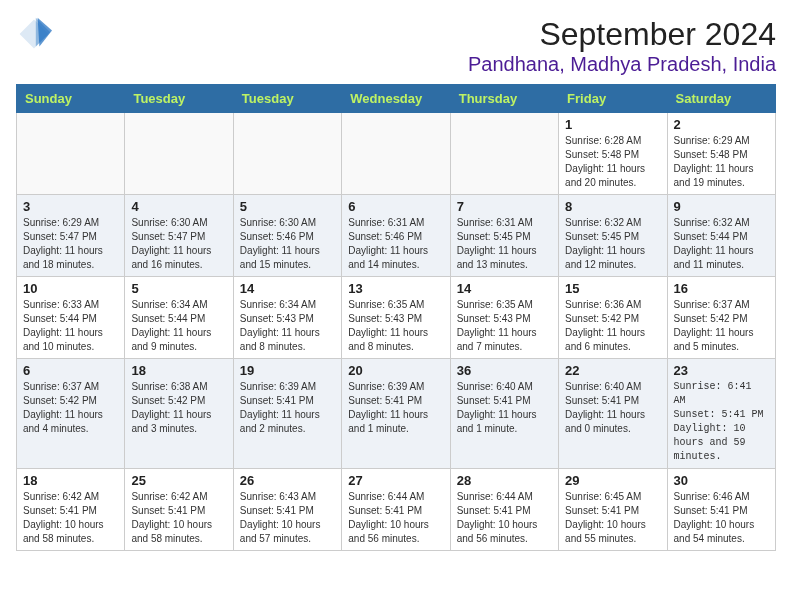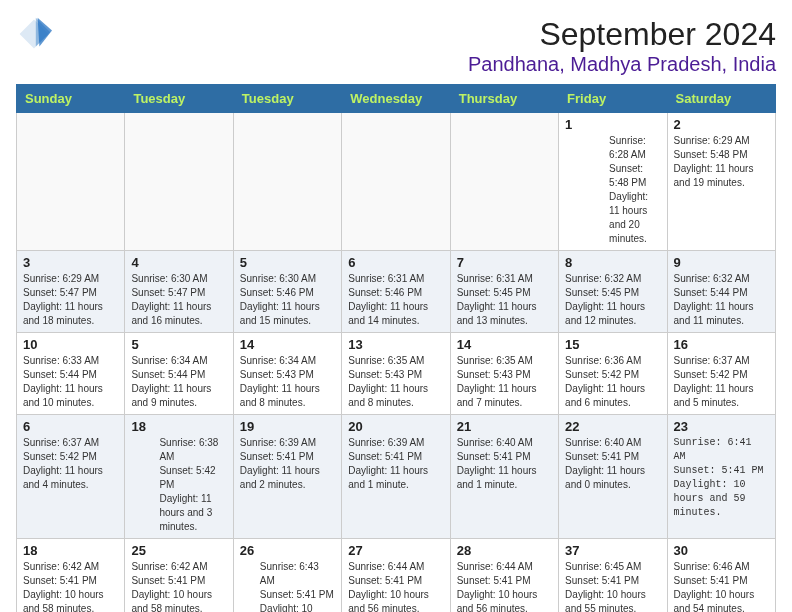--- a/index.html
+++ b/index.html
@@ -114,21 +114,21 @@
   </thead>
   <tbody id="calendar-body">
   <tr class="row-odd">
         <td class="empty"></td>
         <td class="empty"></td>
         <td class="empty"></td>
         <td class="empty"></td>
         <td class="empty"></td>
         <td>
           <div class="day-number">1</div>
-          <div class="day-info" style="white-space: pre-line; margin-left: 44px;">Sunrise: 6:28 AM
+          <div class="day-info" style="white-space: pre-line;">Sunrise: 6:28 AM
 Sunset: 5:48 PM
 Daylight: 11 hours and 20 minutes.</div>
         </td>
         <td>
           <div class="day-number">2</div>
           <div class="day-info" style="white-space: pre-line;">Sunrise: 6:29 AM
 Sunset: 5:48 PM
 Daylight: 11 hours and 19 minutes.</div>
         </td>
       </tr>
@@ -222,38 +222,38 @@
       </tr>
       <tr class="row-even">
         <td>
           <div class="day-number">6</div>
           <div class="day-info" style="white-space: pre-line;">Sunrise: 6:37 AM
 Sunset: 5:42 PM
 Daylight: 11 hours and 4 minutes.</div>
         </td>
         <td>
           <div class="day-number">18</div>
-          <div class="day-info" style="white-space: pre-line; margin-left: 28px;">Sunrise: 6:38 AM
+          <div class="day-info" style="white-space: pre-line;">Sunrise: 6:38 AM
 Sunset: 5:42 PM
 Daylight: 11 hours and 3 minutes.</div>
         </td>
         <td>
           <div class="day-number">19</div>
           <div class="day-info" style="white-space: pre-line;">Sunrise: 6:39 AM
 Sunset: 5:41 PM
 Daylight: 11 hours and 2 minutes.</div>
         </td>
         <td>
           <div class="day-number">20</div>
           <div class="day-info" style="white-space: pre-line;">Sunrise: 6:39 AM
 Sunset: 5:41 PM
 Daylight: 11 hours and 1 minute.</div>
         </td>
         <td>
-          <div class="day-number">21</div>
+          <div class="day-number">36</div>
           <div class="day-info" style="white-space: pre-line;">Sunrise: 6:40 AM
 Sunset: 5:41 PM
 Daylight: 11 hours and 1 minute.</div>
         </td>
         <td>
           <div class="day-number">22</div>
           <div class="day-info" style="white-space: pre-line;">Sunrise: 6:40 AM
 Sunset: 5:41 PM
 Daylight: 11 hours and 0 minutes.</div>
         </td>
@@ -272,38 +272,38 @@
 Daylight: 10 hours and 58 minutes.</div>
         </td>
         <td>
           <div class="day-number">25</div>
           <div class="day-info" style="white-space: pre-line;">Sunrise: 6:42 AM
 Sunset: 5:41 PM
 Daylight: 10 hours and 58 minutes.</div>
         </td>
         <td>
           <div class="day-number">26</div>
-          <div class="day-info" style="white-space: pre-line; margin-left: 20px;">Sunrise: 6:43 AM
+          <div class="day-info" style="white-space: pre-line;">Sunrise: 6:43 AM
 Sunset: 5:41 PM
 Daylight: 10 hours and 57 minutes.</div>
         </td>
         <td>
           <div class="day-number">27</div>
           <div class="day-info" style="white-space: pre-line;">Sunrise: 6:44 AM
 Sunset: 5:41 PM
 Daylight: 10 hours and 56 minutes.</div>
         </td>
         <td>
           <div class="day-number">28</div>
           <div class="day-info" style="white-space: pre-line;">Sunrise: 6:44 AM
 Sunset: 5:41 PM
 Daylight: 10 hours and 56 minutes.</div>
         </td>
         <td>
-          <div class="day-number">37</div>
+          <div class="day-number">29</div>
           <div class="day-info" style="white-space: pre-line;">Sunrise: 6:45 AM
 Sunset: 5:41 PM
 Daylight: 10 hours and 55 minutes.</div>
         </td>
         <td>
           <div class="day-number">30</div>
           <div class="day-info" style="white-space: pre-line;">Sunrise: 6:46 AM
 Sunset: 5:41 PM
 Daylight: 10 hours and 54 minutes.</div>
         </td>

